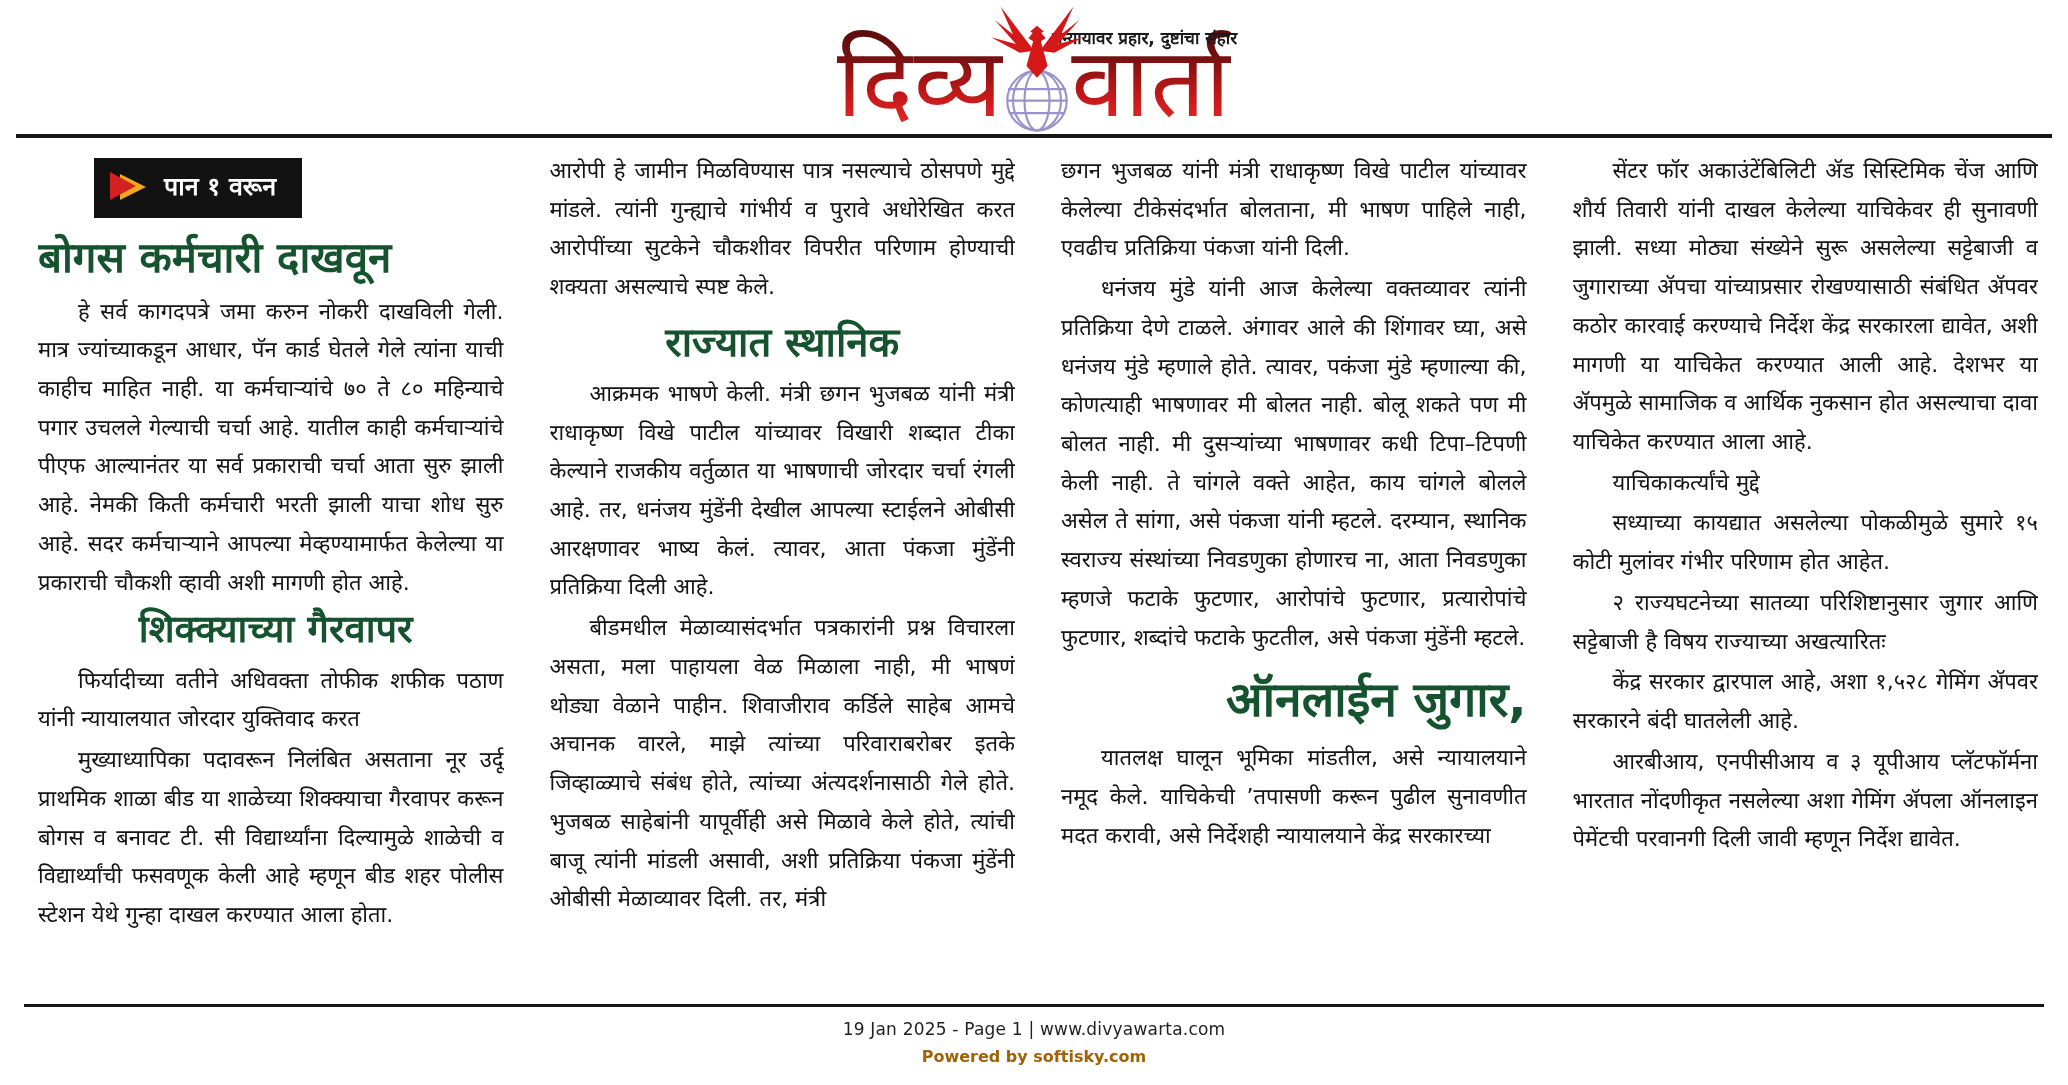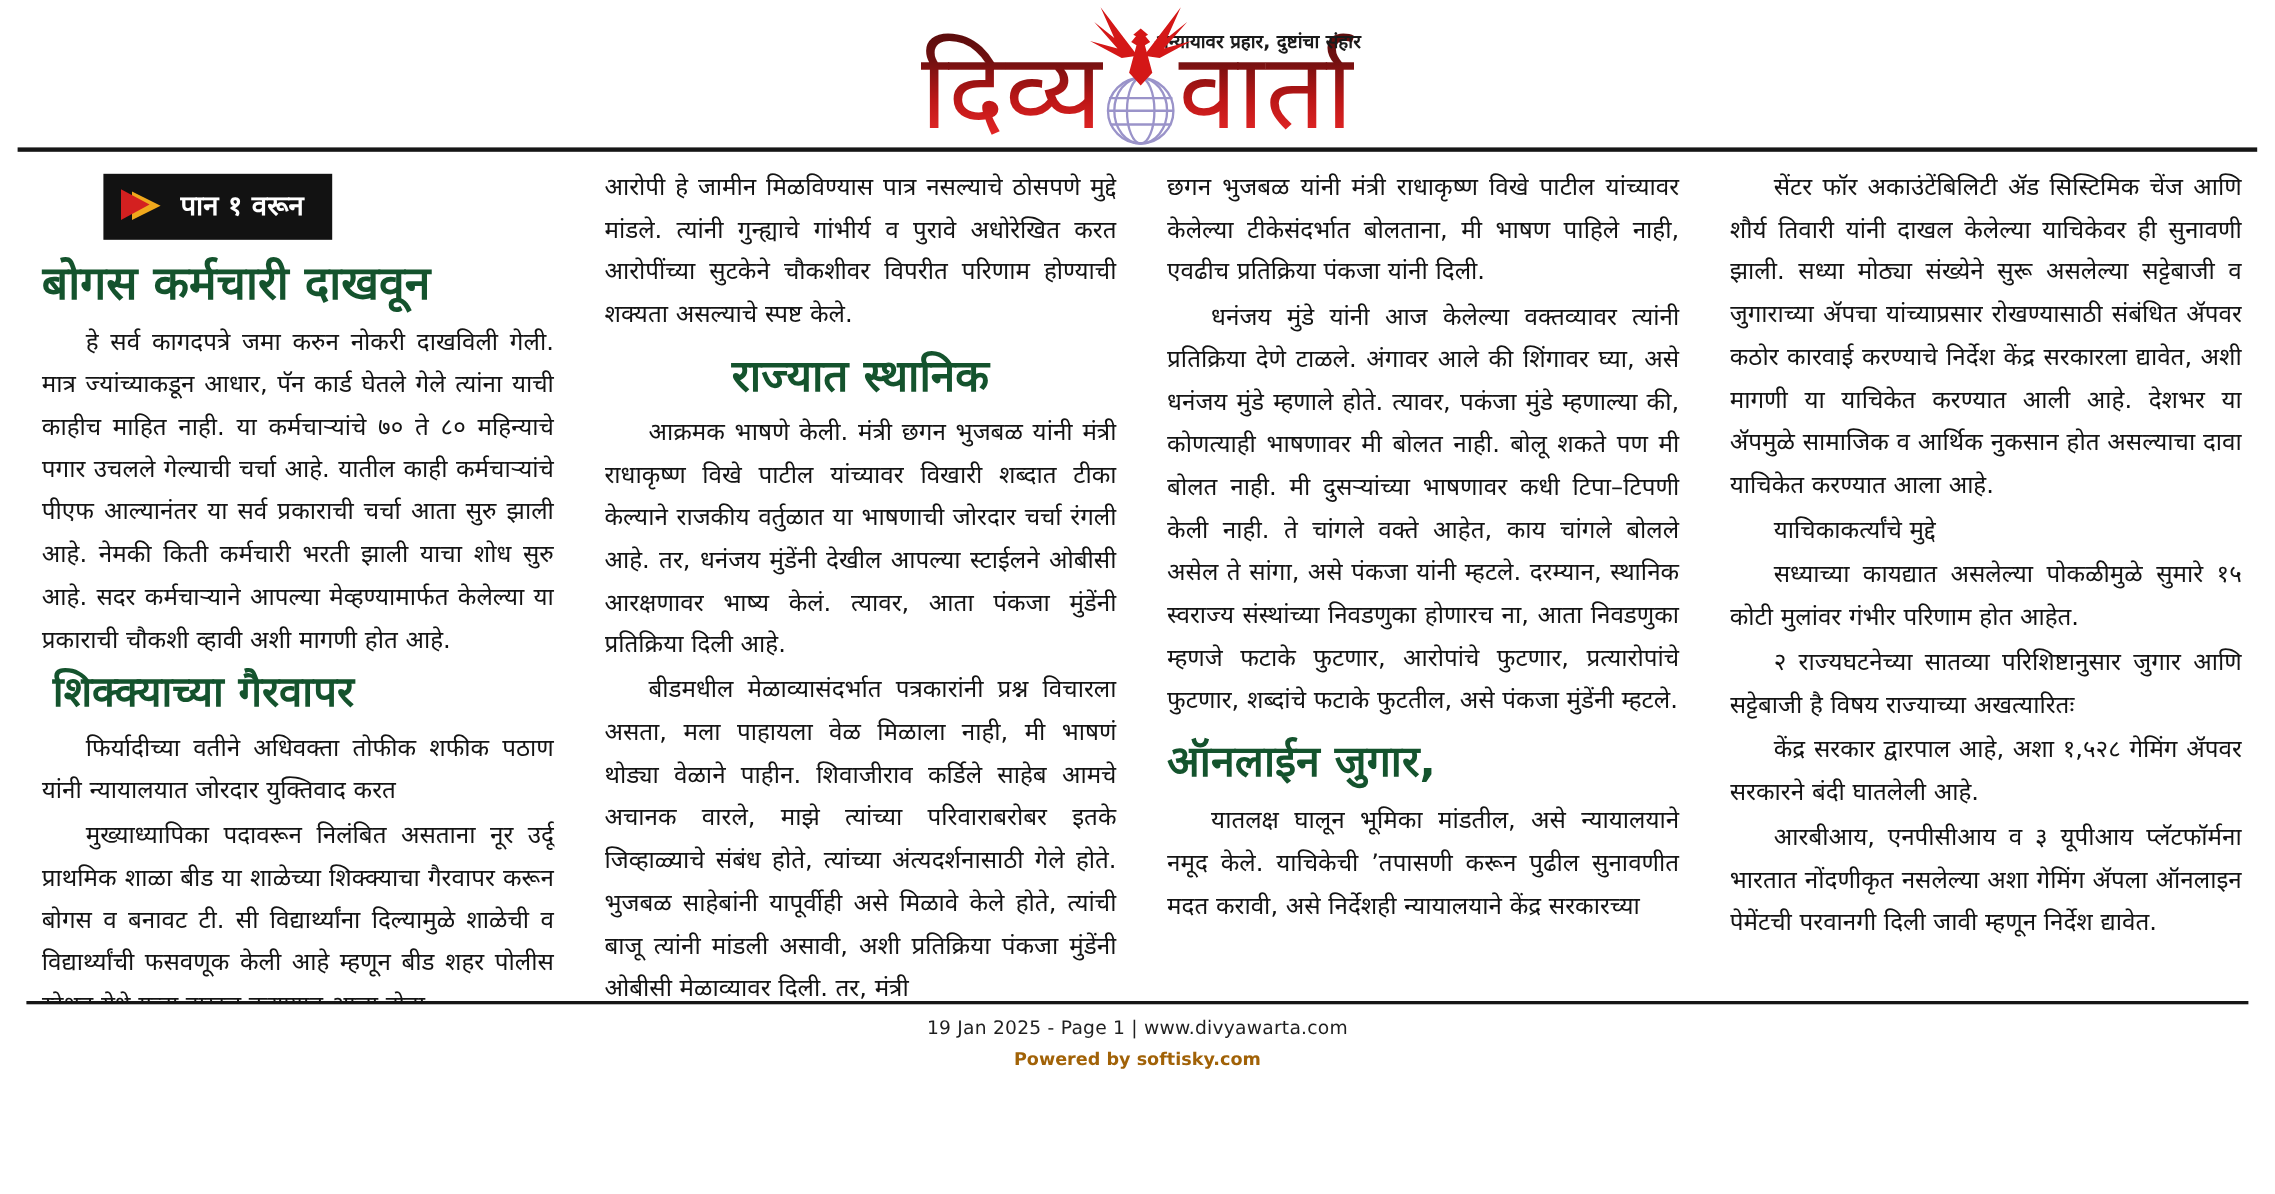--- a/index.html
+++ b/index.html
@@ -61,21 +61,21 @@
     color: #1a1a1a;
     white-space: nowrap;
   }
 
   
   .cols {
     display: grid;
     grid-template-columns: repeat(4, 1fr);
     column-gap: 46px;
     padding: 14px 30px 0 38px;
-    height: 772px;
+    height: 866px;
     overflow: hidden;
   }
   .col {
     font-size: 22px;
     line-height: 1.76;
     text-align: justify;
     color: #141414;
     overflow: hidden;
   }
   .col p { margin: 0 0 2px 0; }
@@ -96,23 +96,23 @@
   .badge svg { display: block; }
 
   .col-head {
     font-weight: 800;
     color: #14532d;
     line-height: 1.25;
     margin: 4px 0 8px 0;
     text-align: left;
   }
   .head-xl { font-size: 42px; letter-spacing: 0; }
-  .head-lg { font-size: 38px; margin-left: 10px; }
+  .head-lg { font-size: 38px; margin-left: 10px; text-align: center; }
   .head-center { font-size: 40px; text-align: center; margin-top: 10px; }
-  .head-center-2 { font-size: 39px; text-align: left; margin: 12px 0 10px; }
+  .head-center-2 { font-size: 48px; text-align: right; margin: 12px 0 10px; }
 
   
   .bottom-rule {
     margin: 0 24px;
     border-top: 3px solid #161616;
   }
   .footer {
     text-align: center;
     padding-top: 12px;
   }

